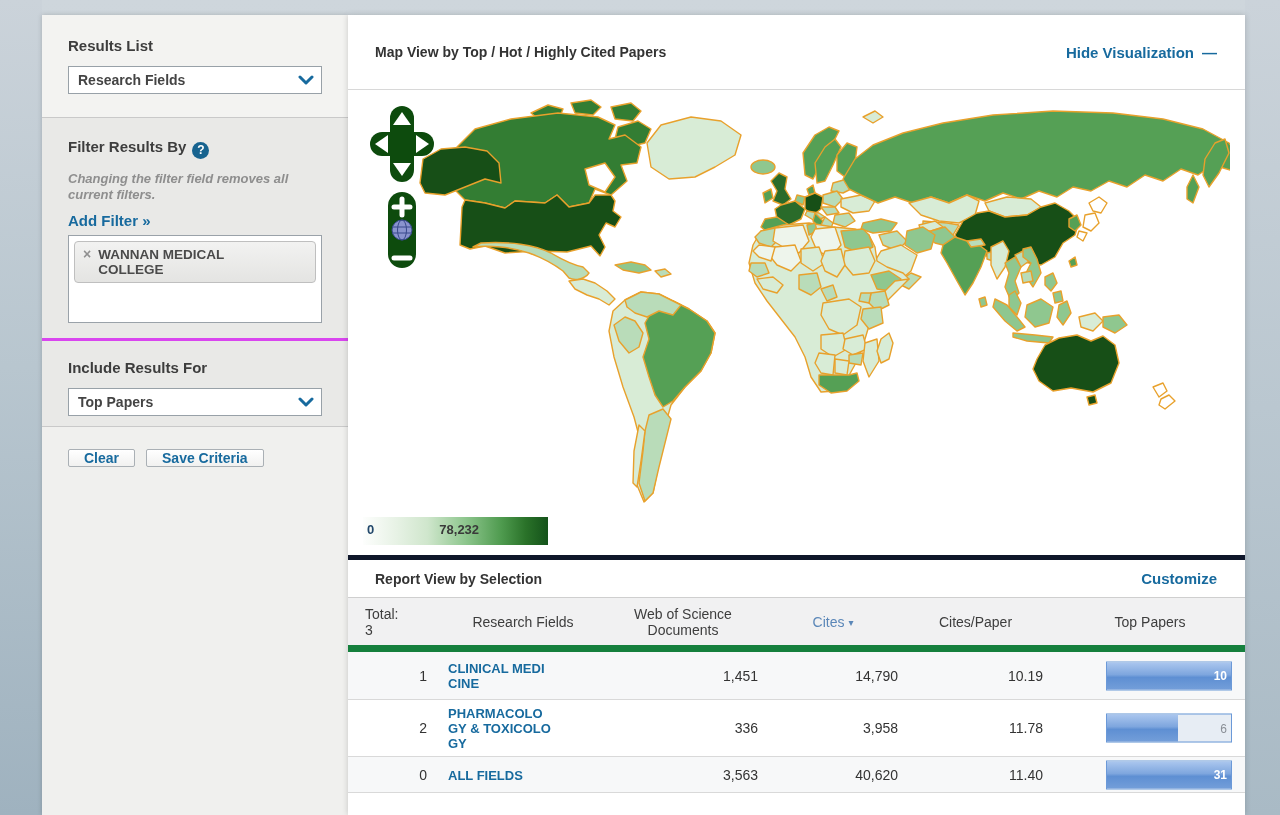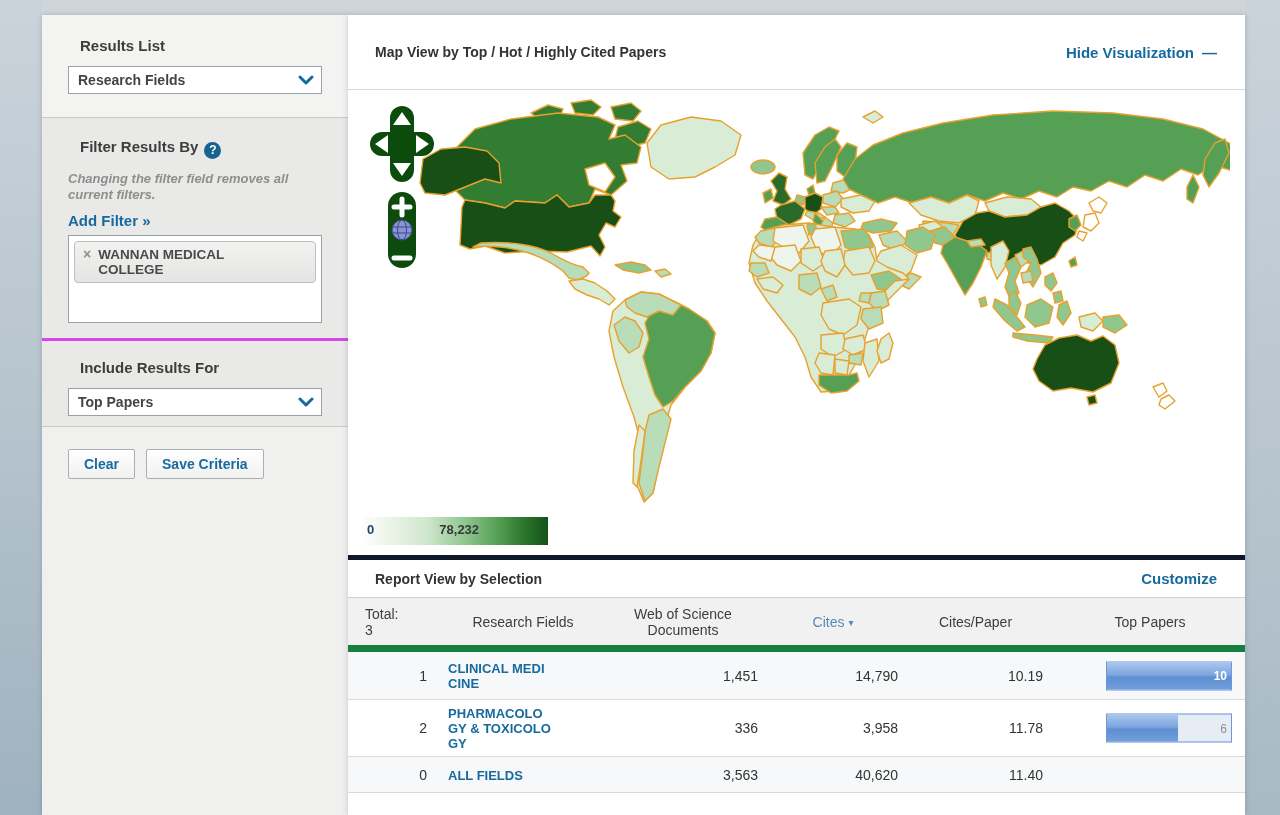--- a/index.html
+++ b/index.html
@@ -12,38 +12,38 @@
          background:linear-gradient(to bottom,#cbd3da 0%,#bac7d0 50%,#a9bac5 100%);}
 
   
   .sidebar{position:absolute;left:42px;top:15px;width:306px;height:800px;background:#f0f0ee;
            box-shadow:0 0 5px rgba(0,0,0,.18);}
   .sb-sec{box-sizing:border-box;padding:0 26px;}
   .sec1{height:102px;background:#f3f3f1;padding-top:22px;}
   .sec2{height:221px;background:#e9e9e7;border-top:1px solid #c9c9c9;padding-top:20px;}
   .sec3{height:88px;background:#e9e9e7;border-top:3px solid #d946ef;padding-top:18px;}
   .sec4{background:#f0f0ee;border-top:1px solid #c9c9c9;padding-top:22px;height:380px;}
-  .sb-h{font-size:15px;font-weight:bold;color:#3d3d3d;margin:0 0 12px 12px;}
+  .sb-h{font-size:15px;font-weight:bold;color:#3d3d3d;margin:0 0 12px 0;}
   .selectbox{position:relative;height:26px;background:#fff;border:1px solid #98a1a8;
              display:flex;align-items:center;cursor:pointer;}
   .selectbox .sel-text{flex:1;padding-left:9px;font-size:14px;font-weight:bold;color:#444;}
   .selectbox .sel-chev{width:30px;display:flex;align-items:center;justify-content:center;}
   .help-badge{display:inline-block;width:17px;height:17px;border-radius:50%;background:#17638f;
               color:#fff;font-size:12px;font-weight:bold;text-align:center;line-height:17px;
               vertical-align:-2px;margin-left:6px;cursor:pointer;}
   .sb-note{font-size:13px;font-style:italic;font-weight:600;color:#8e8e8e;margin:0 0 8px 0;line-height:1.25;}
   .add-filter{display:inline-block;font-size:15px;font-weight:bold;color:#176a9e;text-decoration:none;margin-bottom:6px;cursor:pointer;}
   .filter-list{background:#fff;border:1px solid #9aa2a9;height:88px;padding:5px;box-sizing:border-box;}
   .filter-item{display:flex;align-items:flex-start;gap:7px;background:linear-gradient(to bottom,#f2f2f1,#e4e4e2);
                border:1px solid #bfbfbf;border-radius:4px;padding:5px 8px;cursor:pointer;}
   .filter-x{color:#909090;font-size:14px;font-weight:bold;line-height:15px;}
   .filter-text{font-size:13.5px;font-weight:bold;color:#4a4a4a;line-height:15px;width:175px;}
   .btn-row{display:flex;gap:11px;}
   .sb-btn{background:linear-gradient(to bottom,#ffffff,#f1f1f0);border:1px solid #aab0b5;border-radius:2px;
-          font-family:inherit;font-size:14px;font-weight:bold;color:#176a9e;padding:6px 15px;cursor:pointer;}
+          font-family:inherit;font-size:14px;font-weight:bold;color:#176a9e;padding:0 15px;cursor:pointer;}
 
   
   .main{position:absolute;left:348px;top:15px;width:897px;height:800px;background:#fff;
         box-shadow:0 0 6px rgba(0,0,0,.18);}
   .panel-head{height:75px;box-sizing:border-box;display:flex;align-items:center;
               padding:0 28px 0 27px;border-bottom:1px solid #d8d8d8;}
   .panel-title{flex:1;font-size:14px;font-weight:bold;color:#333;margin:0;}
   .panel-link{font-size:15px;font-weight:bold;color:#176a9e;text-decoration:none;cursor:pointer;}
   .panel-link .dash{margin-left:8px;font-weight:bold;}
 
@@ -352,17 +352,23 @@
           </div>
         </div>
       </div>
 
       <div class="trow r3">
         <div class="cell c-rank">0</div>
         <div class="cell c-field"><a class="field-link" style="width:150px;">ALL FIELDS</a></div>
         <div class="cell c-docs">3,563</div>
         <div class="cell c-cites">40,620</div>
         <div class="cell c-cpp">11.40</div>
+        <div class="cell c-top">
+          <div class="bar">
+            <div class="bar-fill" style="width: 100%;"></div>
+            <span class="bar-val">31</span>
+          </div>
+        </div>
       </div>
 
     </div>
   </main>
 </div>
 
 </body></html>

